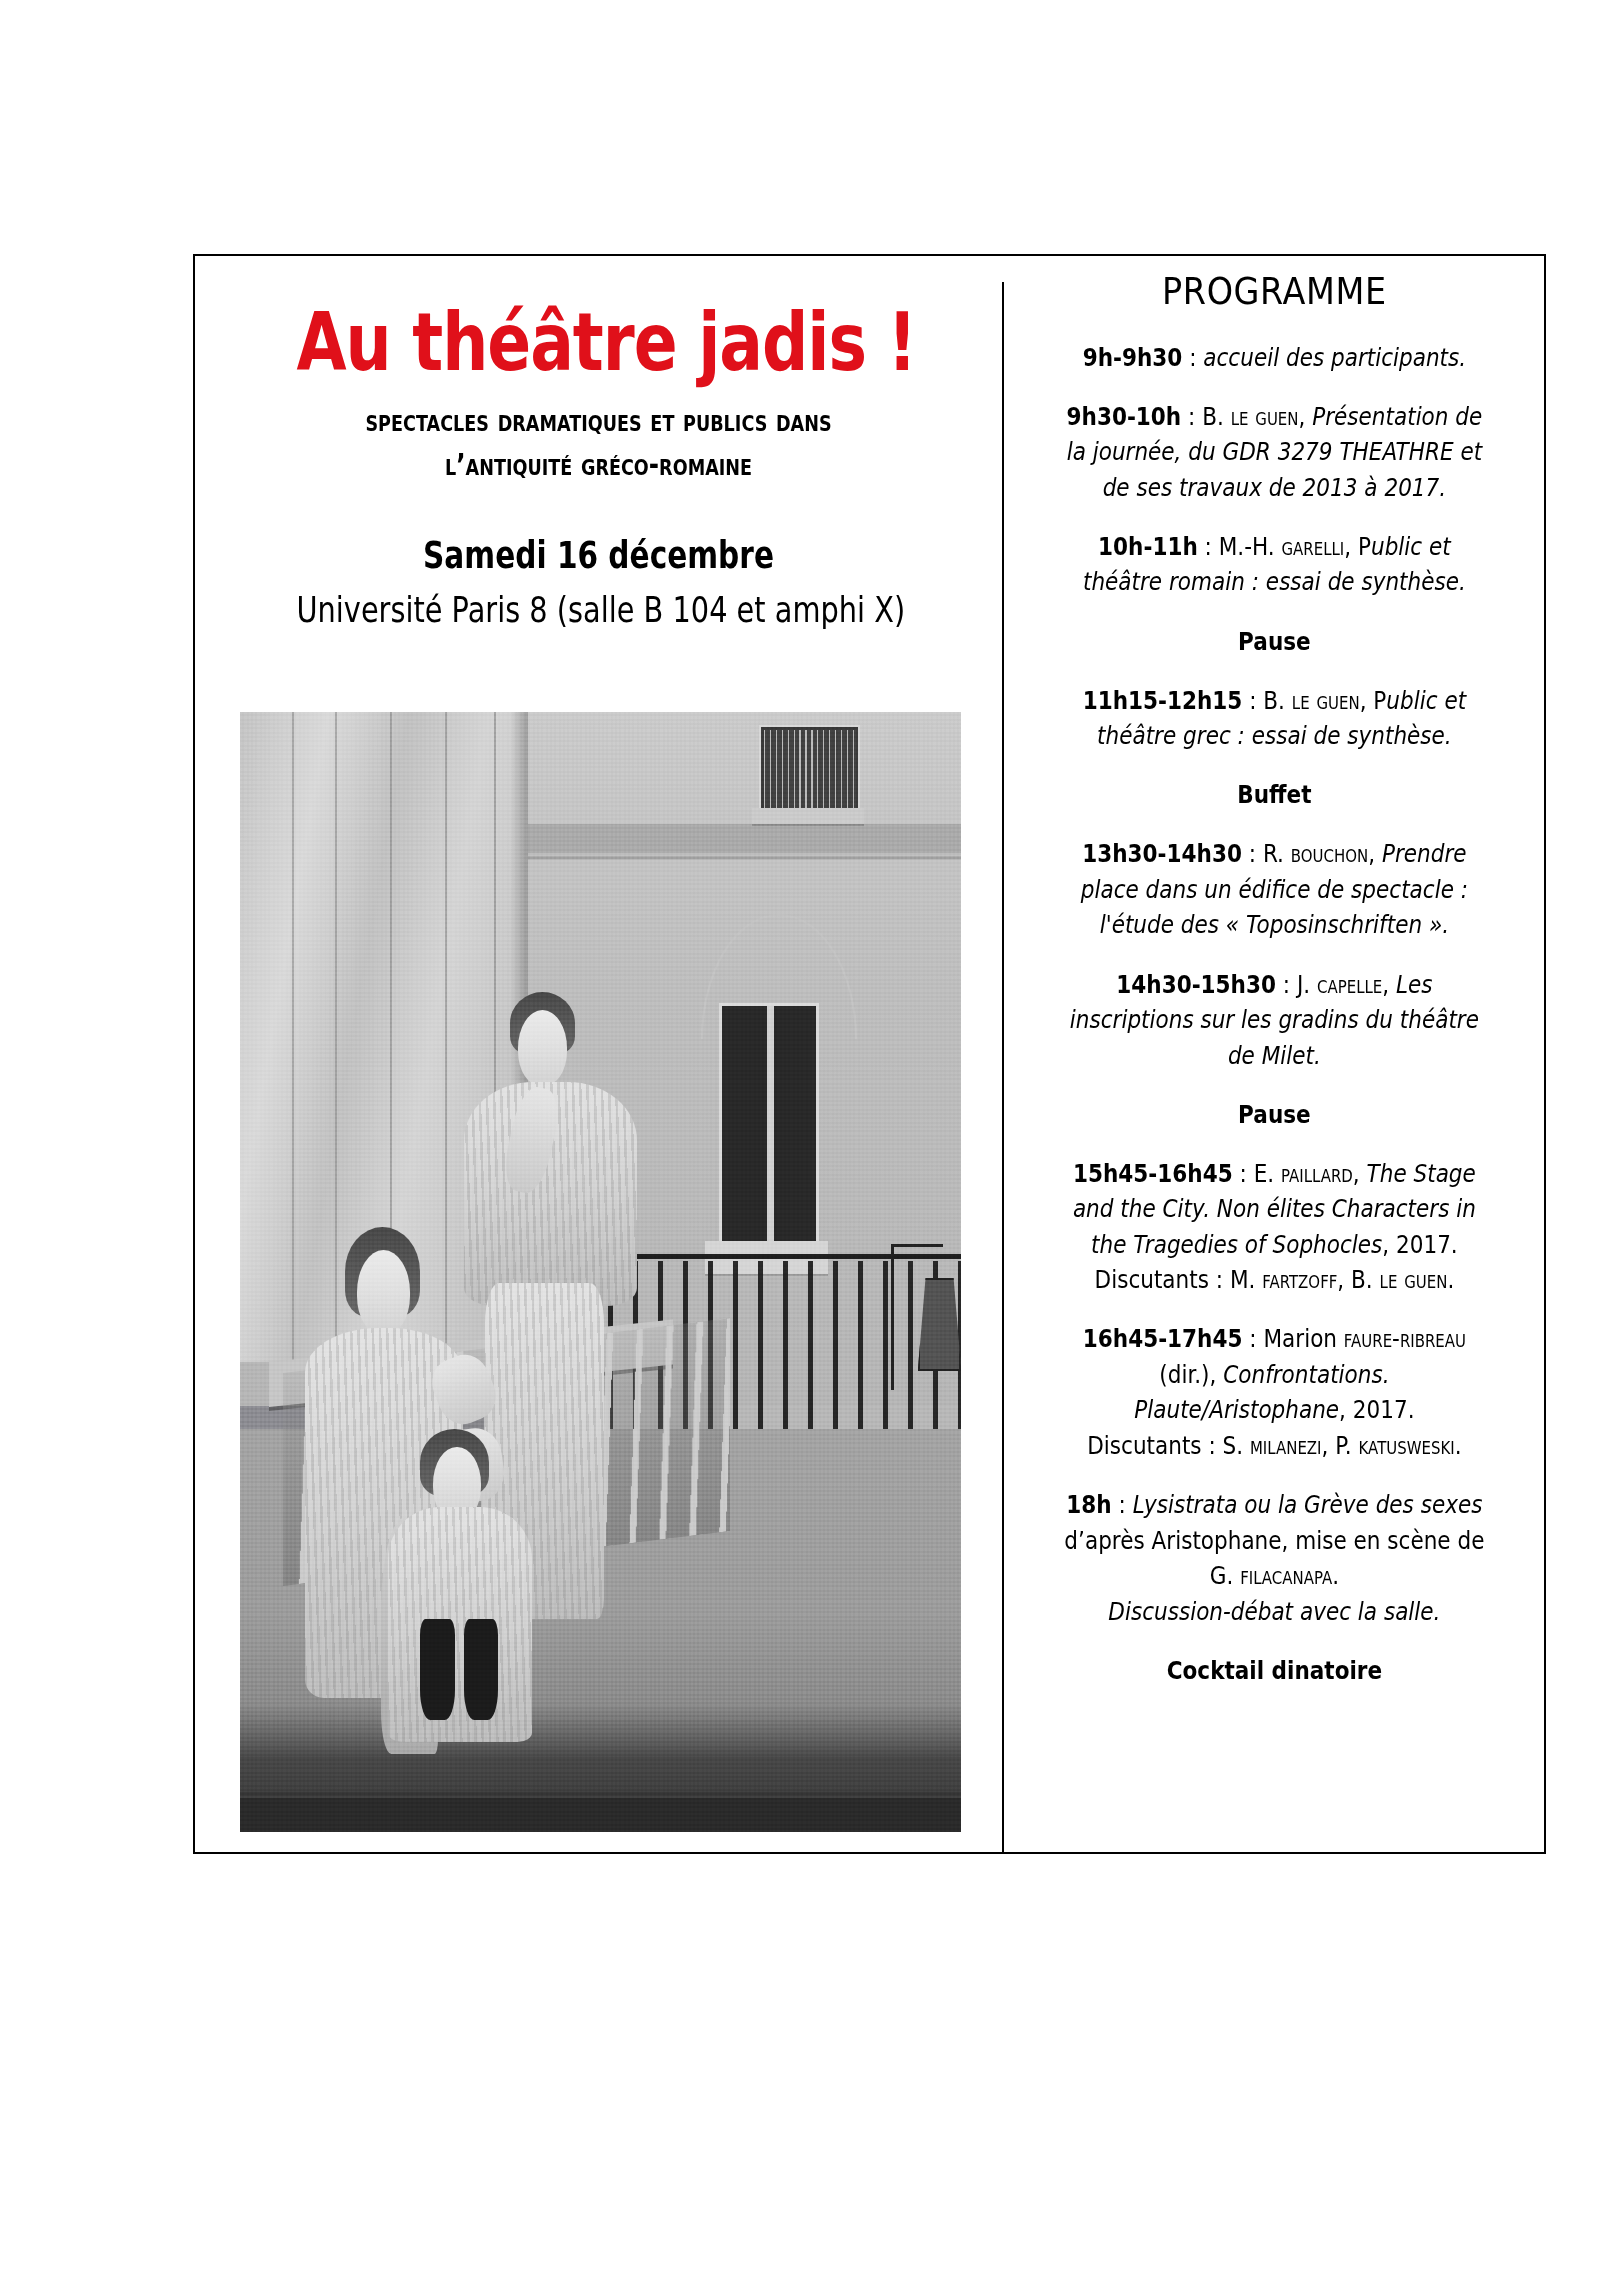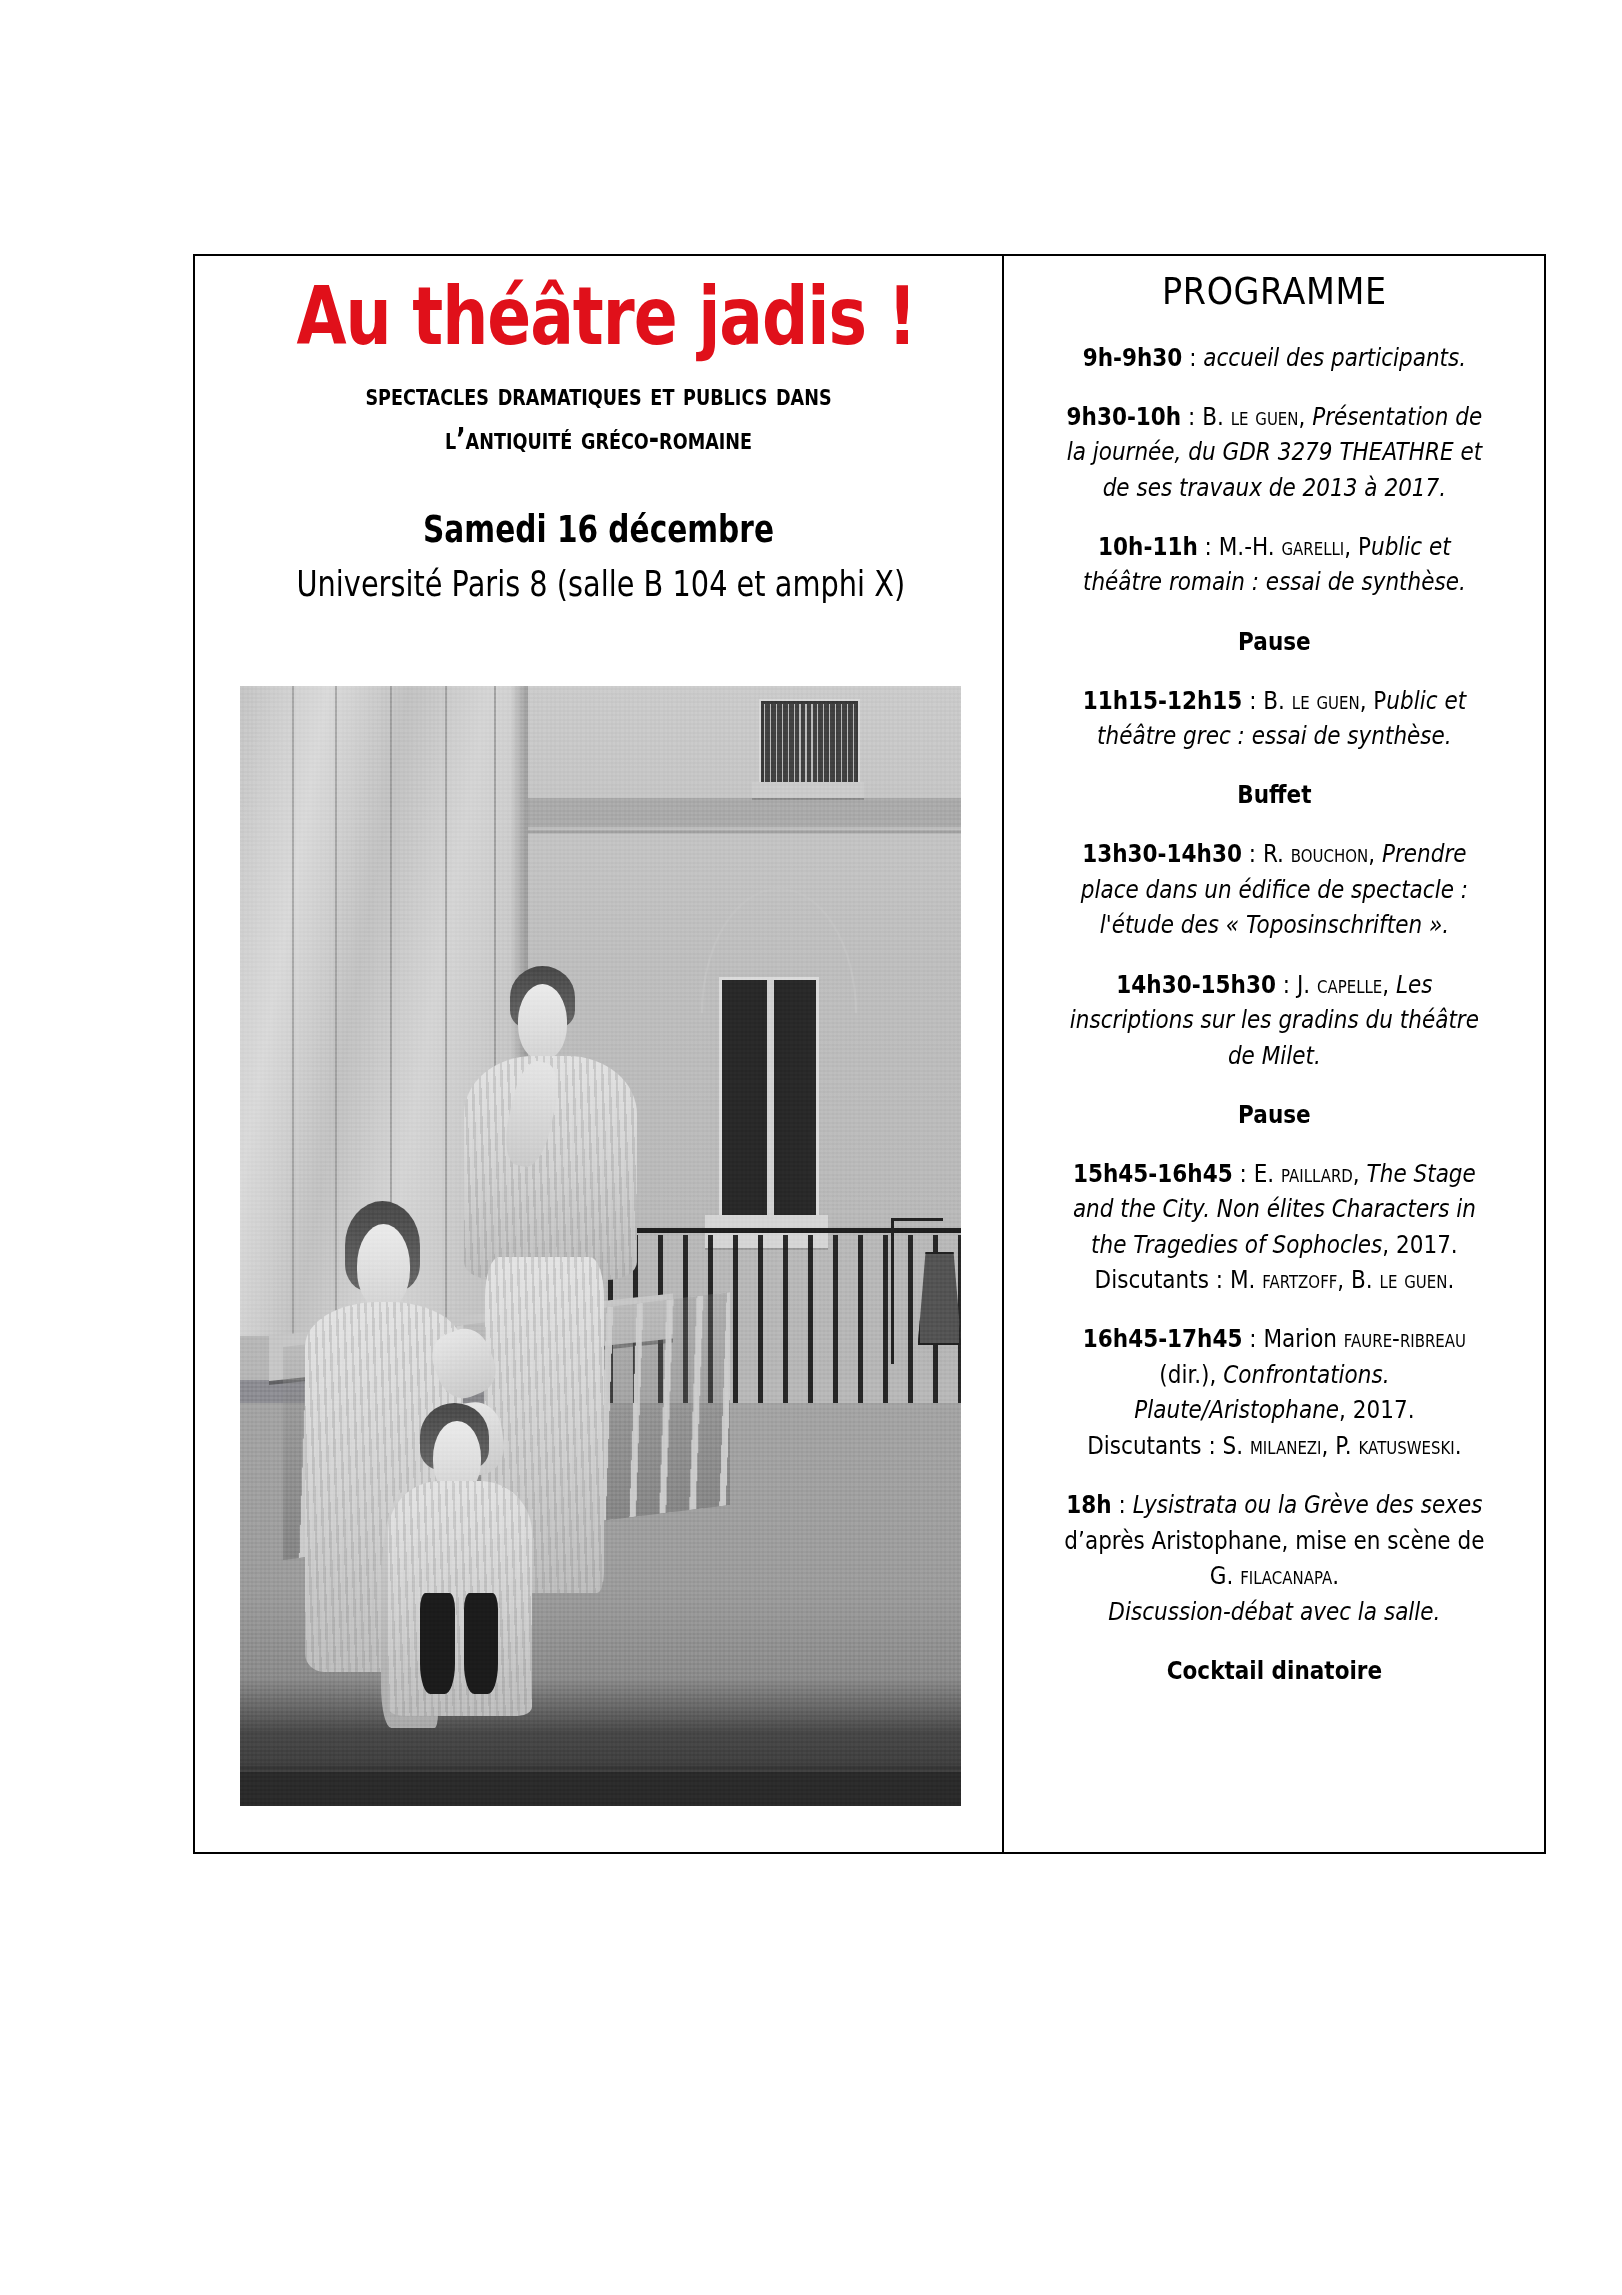--- a/index.html
+++ b/index.html
@@ -29,20 +29,21 @@
     background: #ffffff;
   }
 
   
   #left-column {
     width: 809px;
     box-sizing: border-box;
     border-right: 2.6px solid #000000;
     position: relative;
     padding: 0;
+    margin-top: 26px;
   }
 
   #title-block {
     padding: 18.3px 26px 0 26px;
     text-align: center;
   }
 
   #main-title {
     color: #e0101a;
     font-family: "DejaVu Sans", sans-serif;

